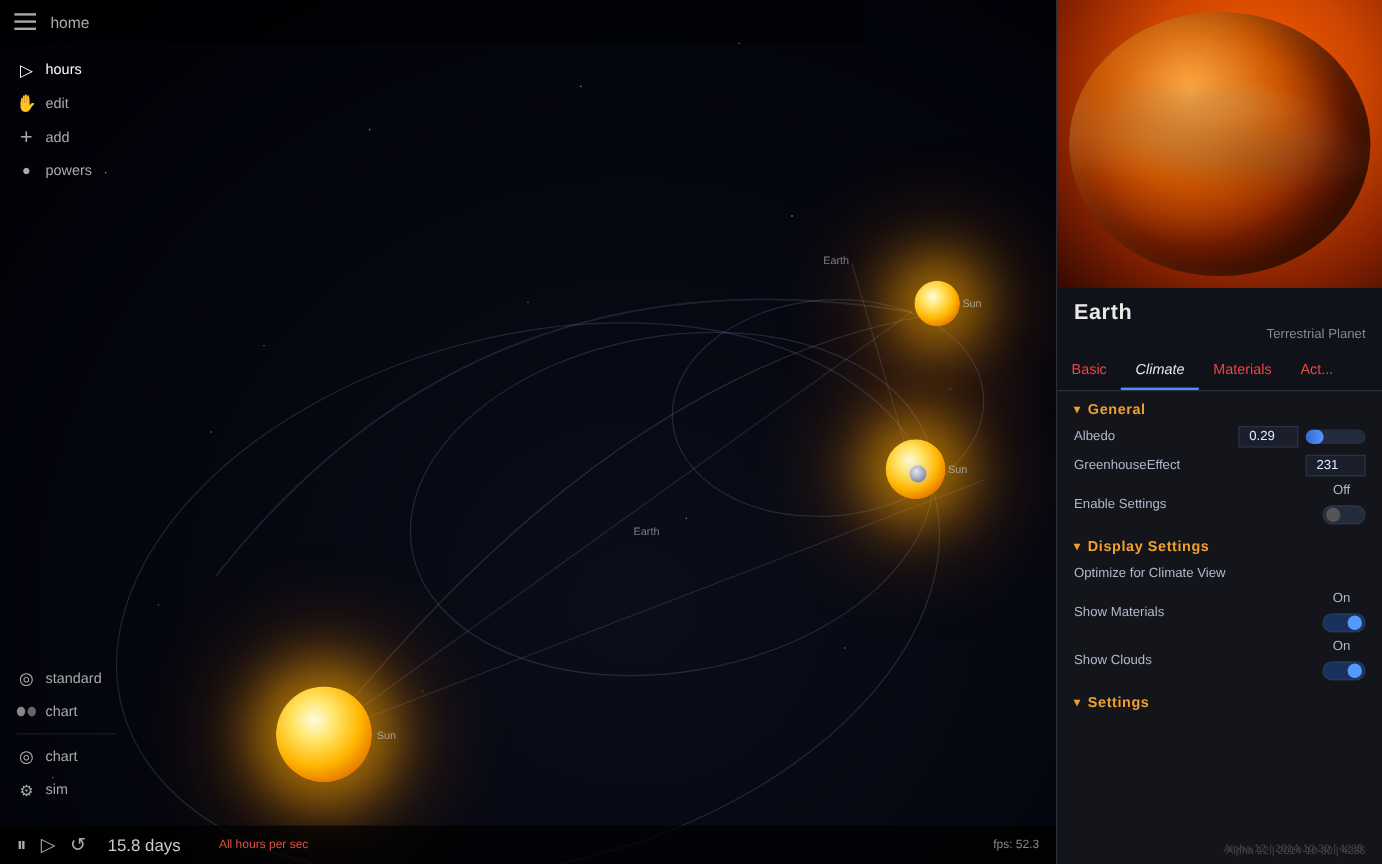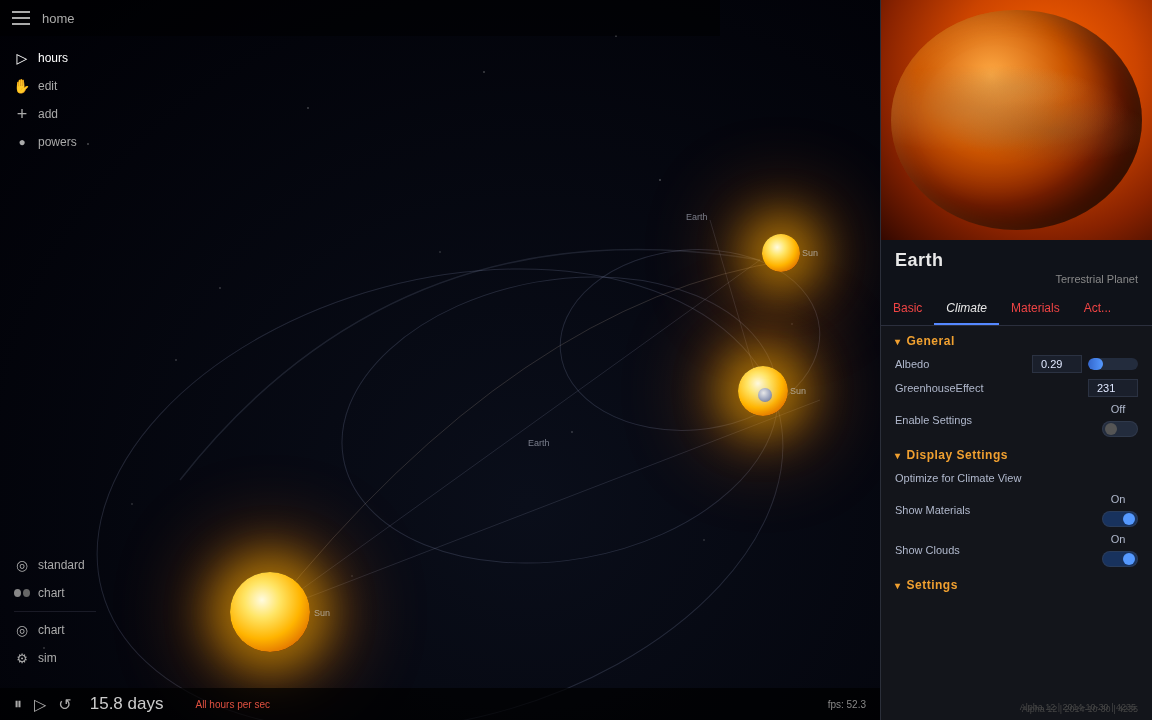--- a/index.html
+++ b/index.html
@@ -150,21 +150,21 @@
     .bottom-btn {
       cursor: pointer;
       color: #aaa;
       font-size: 16px;
       display: flex;
       align-items: center;
     }
 
     .time-display {
       color: #ccc;
-      font-size: 17px;
+      font-size: 14px;
       margin-left: 6px;
     }
 
     .speed-indicator {
       color: #e05040;
       font-size: 10px;
       margin-left: 20px;
     }
 
     .fps-display {

